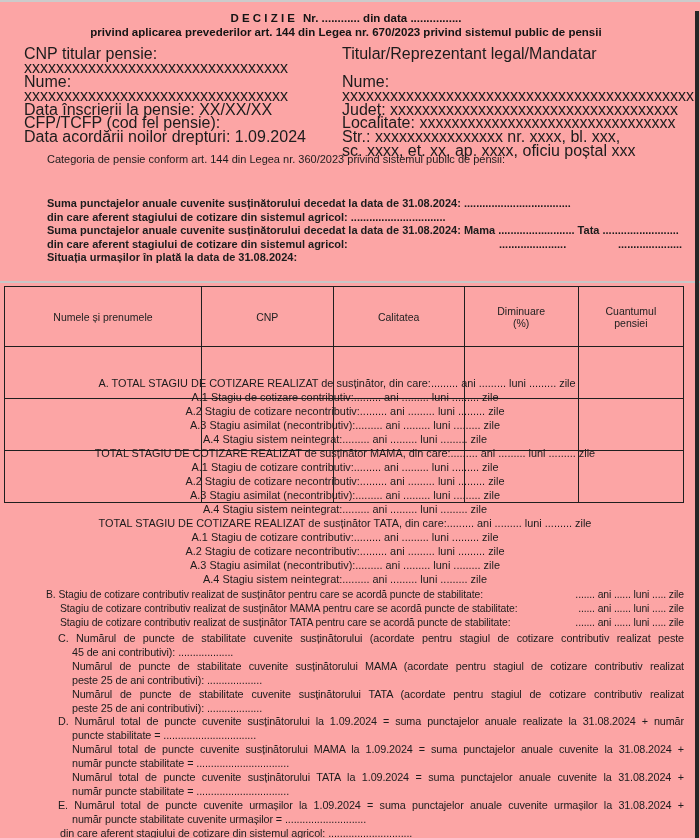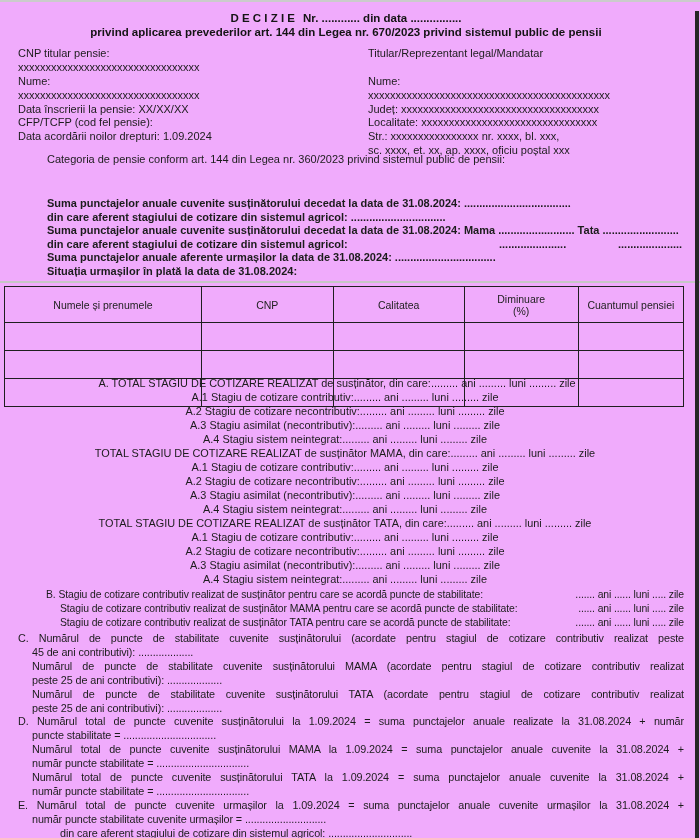--- a/index.html
+++ b/index.html
@@ -1,65 +1,65 @@
 <!DOCTYPE html>
 <html><head>
 <meta charset="utf-8">
 <style>
   html,body{margin:0;padding:0;background:#fff;}
-  .page{position:relative;width:700px;height:838px;background:#f0abfc;overflow:hidden;
+  .page{position:relative;width:700px;height:838px;background:#fca5a5;overflow:hidden;
         font-family:"Liberation Sans",sans-serif;color:#1c1c1c;}
   
   .scan-top{position:absolute;top:0;left:0;width:100%;height:2px;background:#cbcbcb;}
   .scan-right{position:absolute;top:11px;right:1px;width:4px;height:827px;background:#262626;}
   .scan-table-smudge{position:absolute;top:281px;left:0;width:100%;height:2px;background:#c6c6c6;}
 
   
   .doc-header{position:absolute;top:11px;left:0;width:692px;text-align:center;
               font-weight:bold;font-size:11.5px;line-height:14px;color:#141414;}
   .doc-header .nr{margin-left:8px;}
 
   
-  .info{position:absolute;top:47px;left:18px;width:670px;font-size:11px;line-height:13.9px;display:flex;}
+  .info{position:absolute;top:47px;left:24px;width:670px;font-size:16px;line-height:13.9px;display:flex;}
   .info .col-l{width:350px;}
   .info .col-r{flex:1;}
   .info div{height:13.9px;white-space:nowrap;}
 
   .cat-line{position:absolute;top:153px;left:47px;font-size:11px;}
 
   
   .suma{position:absolute;top:197px;left:47px;width:640px;font-size:11px;line-height:13.6px;font-weight:bold;}
   .suma div{height:13.6px;white-space:nowrap;}
   .suma .r4{position:relative;}
   .suma .d-mama{position:absolute;left:452px;top:0;}
   .suma .d-tata{position:absolute;left:571px;top:0;}
 
   
   table.grid{position:absolute;top:286px;left:4px;width:680px;border-collapse:collapse;
              font-size:10.5px;color:#222;table-layout:fixed;}
-  table.grid th,table.grid td{border:1.5px solid #1f1f1f;text-align:center;font-weight:normal;padding:4px;}
+  table.grid th,table.grid td{border:1.5px solid #1f1f1f;text-align:center;font-weight:normal;padding:16px;}
   table.grid thead th{height:27px;line-height:12px;}
   table.grid tbody td{height:19px;}
 
   
   .sections{position:absolute;top:376px;left:0;width:684px;font-size:10.9px;line-height:14px;}
   .sec-a{margin-right:56px;}
   .sa-row{display:flex;justify-content:center;padding-left:62px;height:14px;}
   .sa-row.lettered{padding-left:46px;}
   .sa-label{white-space:nowrap;}
   .sa-dots{white-space:pre;}
 
   .sec-b{margin-top:2px;font-size:10.4px;letter-spacing:-0.1px;}
   .sb-row{display:flex;justify-content:space-between;padding-left:60px;height:14px;}
   .sb-row.lettered{padding-left:46px;}
   .sb-row span{white-space:nowrap;}
 
   .sec-c{margin-top:2px;}
   .sec-c,.sec-d,.sec-e{font-size:10.8px;line-height:13.9px;letter-spacing:-0.1px;}
-  .para{padding-left:32px;}
+  .para{padding-left:72px;}
   .para .l1{text-align:justify;text-align-last:justify;}
   .para.lettered .l1{text-indent:-14px;}
   .para .l2{text-align:left;white-space:nowrap;}
   .plain-line{padding-left:60px;white-space:nowrap;}
 </style>
 </head>
 <body>
 
 <div class="page">
   <div class="scan-top"></div>
@@ -99,21 +99,20 @@
 
   <div class="suma">
     <div>Suma punctajelor anuale cuvenite susținătorului decedat la data de 31.08.2024: ...................................</div>
     <div>din care aferent stagiului de cotizare din sistemul agricol: ...............................</div>
     <div>Suma punctajelor anuale cuvenite susținătorului decedat la data de 31.08.2024: Mama ......................... Tata .........................</div>
     <div class="r4">
       <span>din care aferent stagiului de cotizare din sistemul agricol:</span>
       <span class="d-mama">......................</span>
       <span class="d-tata">.....................</span>
     </div>
-    <div>Suma punctajelor anuale aferente urmașilor la data de 31.08.2024: .................................</div>
     <div>Situația urmașilor în plată la data de 31.08.2024:</div>
   </div>
 
   <table class="grid">
     <colgroup>
       <col style="width:29%">
         <col style="width:19.4%">
         <col style="width:19.3%">
         <col style="width:16.8%">
         <col style="width:15.5%">

